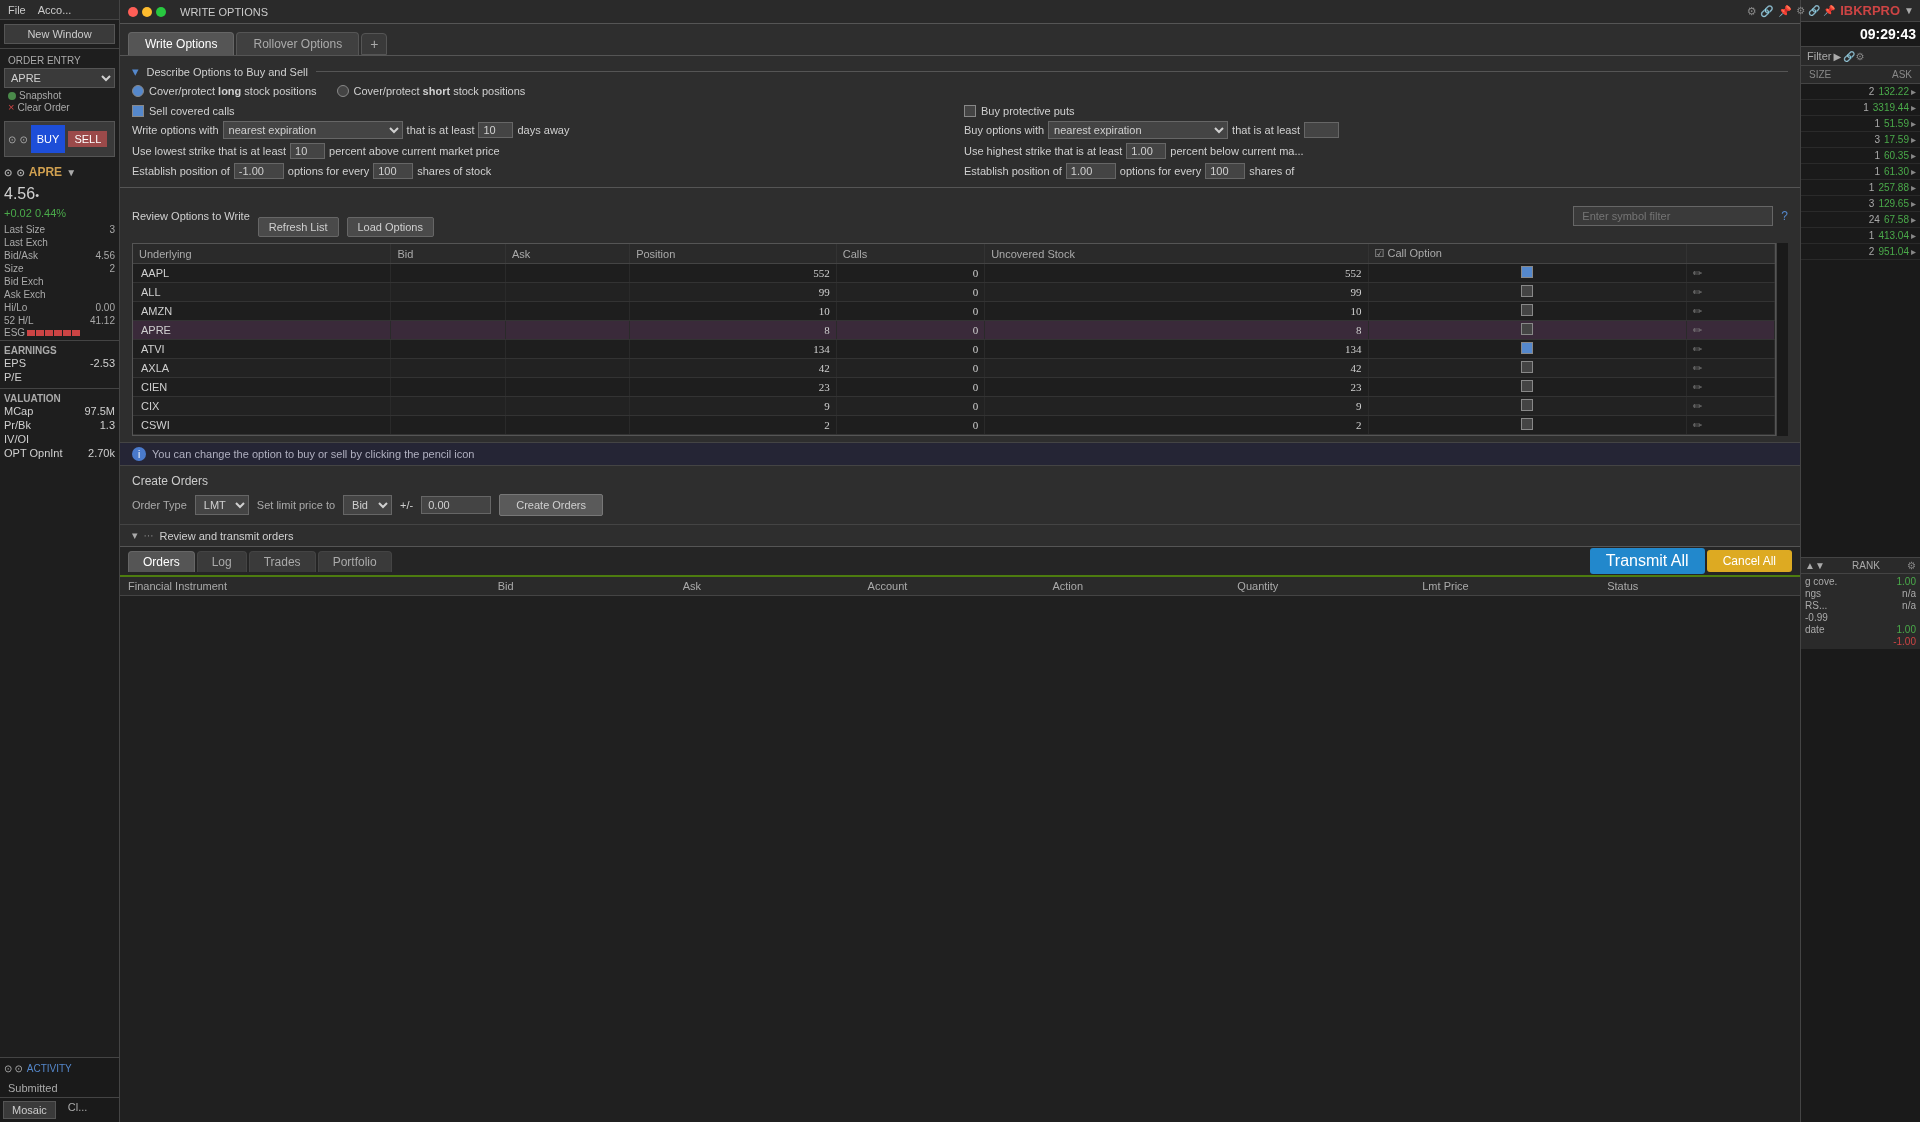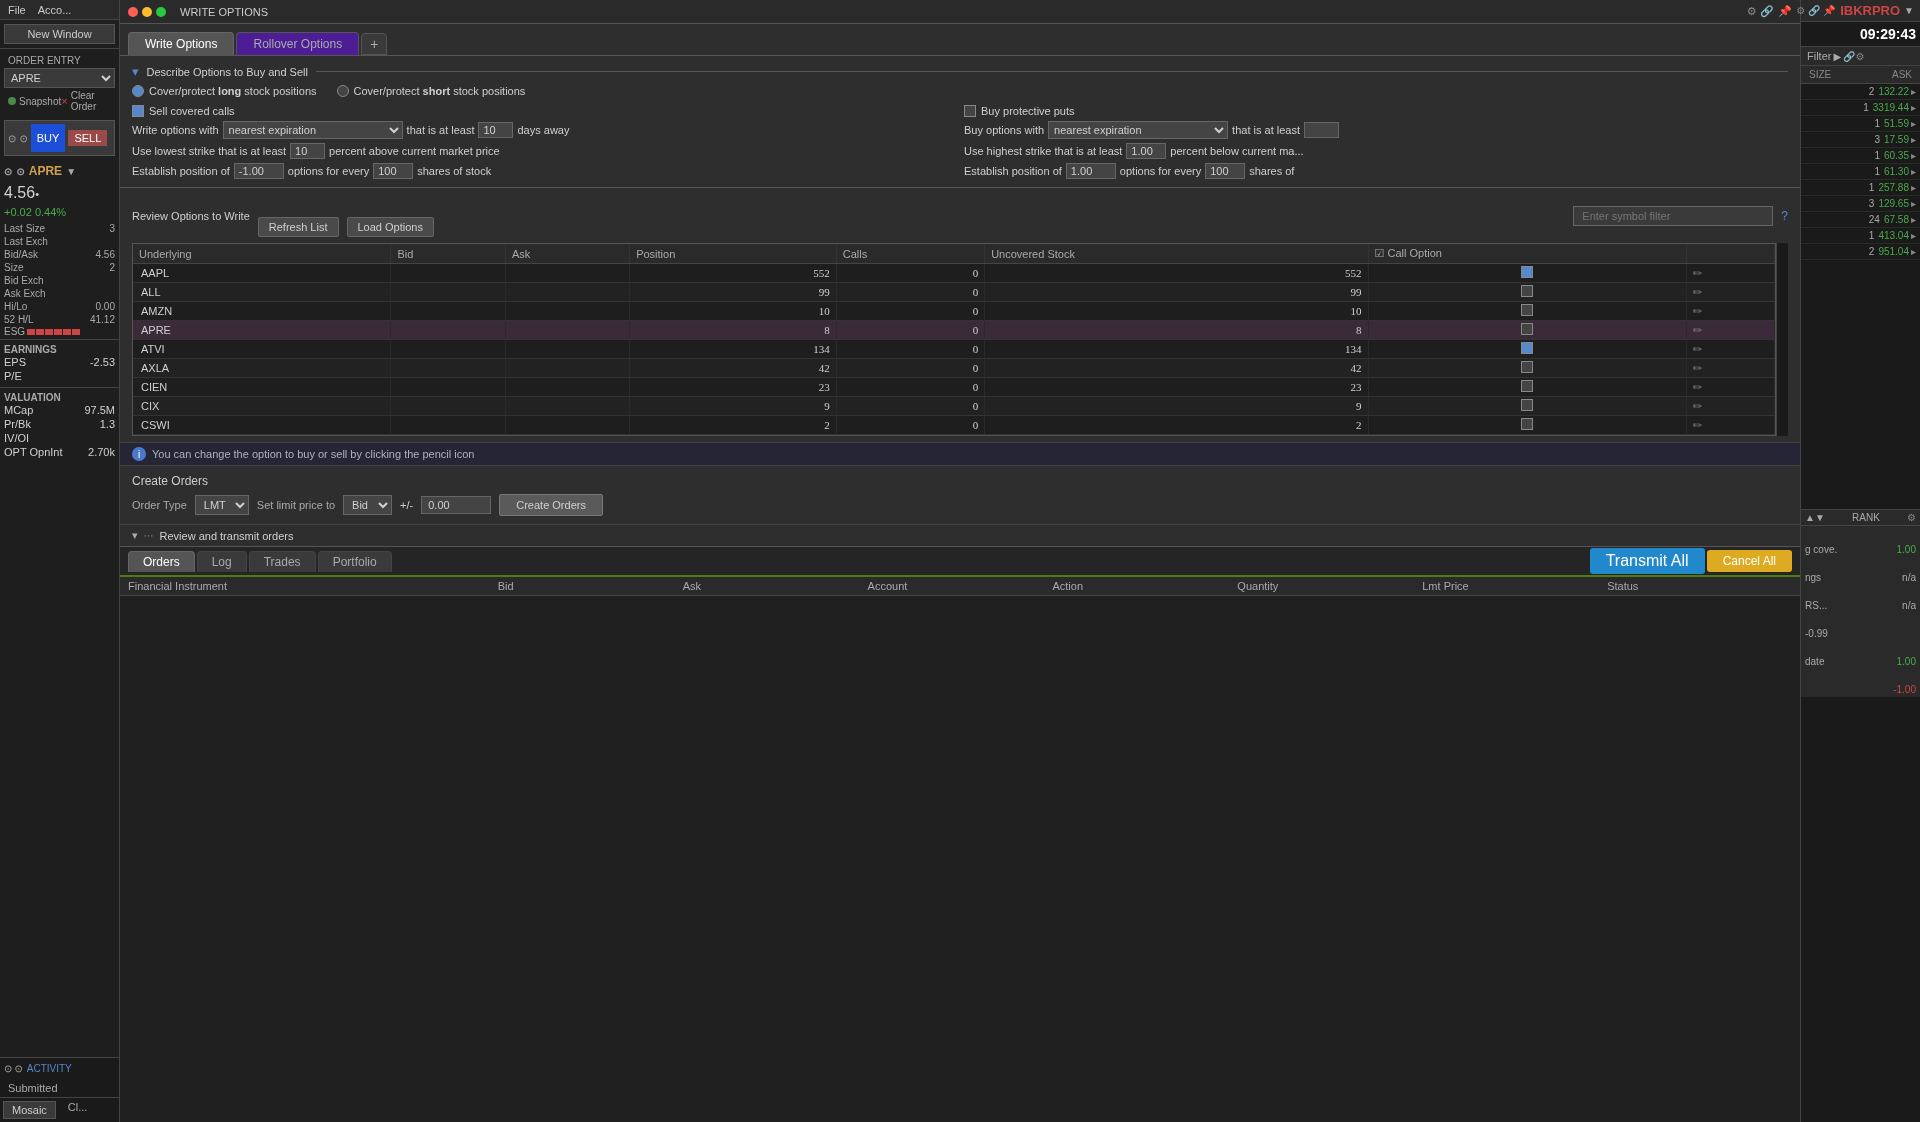--- a/index.html
+++ b/index.html
@@ -4,21 +4,21 @@
   <style>
     * { box-sizing: border-box; margin: 0; padding: 0; }
     body { background: #2b2b2b; font-family: Arial, sans-serif; font-size: 11px; color: #d0d0d0; width: 1920px; height: 1122px; overflow: hidden; display: flex; flex-direction: row; }
 
     
     .sidebar { width: 120px; background: #1e1e1e; display: flex; flex-direction: column; border-right: 1px solid #444; flex-shrink: 0; }
     .sidebar-top { padding: 4px; border-bottom: 1px solid #444; }
     .new-window-btn { background: #3a3a3a; color: #ccc; border: 1px solid #555; padding: 3px 6px; font-size: 11px; cursor: pointer; width: 100%; text-align: center; }
     .order-entry-label { color: #aaa; font-size: 10px; padding: 4px 4px 2px; }
     .symbol-select { background: #3a3a3a; color: #d0d0d0; border: 1px solid #555; width: 100%; padding: 2px; font-size: 11px; }
-    .snapshot-clear { display: flex; padding: 2px 4px; }
+    .snapshot-clear { display: flex; flex-direction: column; padding: 2px 4px; }
     .snapshot-item { display: flex; align-items: center; gap: 3px; font-size: 10px; color: #aaa; cursor: pointer; }
     .snapshot-item .dot { width: 8px; height: 8px; border-radius: 50%; background: #4a8a4a; }
     .snapshot-item .x { color: #cc4444; font-size: 11px; }
     .buy-sell-bar { background: #3a3a3a; border: 1px solid #555; padding: 3px; margin: 4px; display: flex; gap: 3px; align-items: center; }
     .buy-btn { background: #1d4ed8; color: #fff; border: none; padding: 8px 6px; font-size: 11px; cursor: pointer; }
     .sell-btn { background: #9b4a4a; color: #fff; border: none; padding: 2px 6px; font-size: 11px; cursor: pointer; }
     .symbol-header { color: #d0a050; font-size: 12px; font-weight: bold; padding: 4px; display: flex; align-items: center; gap: 4px; }
     .price-display { padding: 2px 4px; }
     .price-main { font-size: 16px; color: #d0d0d0; }
     .price-change { font-size: 11px; color: #4aaa4a; }
@@ -40,21 +40,21 @@
     .tl { width: 10px; height: 10px; border-radius: 50%; }
     .tl-red { background: #ff5f57; }
     .tl-yellow { background: #febc2e; }
     .tl-green { background: #28c840; }
     .window-title { color: #ccc; font-size: 11px; margin-left: 8px; }
 
     
     .tabs-bar { background: #2e2e2e; display: flex; align-items: flex-end; padding: 0 8px; border-bottom: 1px solid #555; height: 32px; }
     .tab { padding: 4px 16px; cursor: pointer; font-size: 12px; border: 1px solid transparent; border-bottom: none; margin-right: 2px; border-radius: 4px 4px 0 0; }
     .tab.active { background: #555; color: #fff; border-color: #666; }
-    .tab.inactive { background: #4c1d95; color: #aaa; border-color: #555; text-align: right; }
+    .tab.inactive { background: #404040; color: #aaa; border-color: #555; text-align: right; }
     .tab-add { background: #3a3a3a; border: 1px solid #555; color: #aaa; padding: 2px 8px; cursor: pointer; border-radius: 4px 4px 0 0; font-size: 14px; }
 
     
     .content-area { flex: 1; background: #2e2e2e; overflow: hidden; display: flex; flex-direction: column; }
 
     
     .options-panel { padding: 8px 12px; border-bottom: 1px solid #555; }
     .radio-row { display: flex; gap: 20px; margin-bottom: 8px; }
     .radio-item { display: flex; align-items: center; gap: 5px; cursor: pointer; }
     .options-grid { display: grid; grid-template-columns: 1fr 1fr; gap: 8px; }
@@ -118,21 +118,21 @@
     .right-time { color: #fff; font-size: 14px; font-weight: bold; padding: 4px; border-bottom: 1px solid #444; text-align: right; background: #1a1a1a; }
     .filter-bar { display: flex; align-items: center; padding: 3px 6px; background: #2a2a2a; border-bottom: 1px solid #444; }
     .filter-label { color: #aaa; font-size: 11px; }
     .right-table { flex: 1; overflow: hidden; }
     .right-row { display: flex; justify-content: flex-end; padding: 2px 4px; border-bottom: 1px solid #2a2a2a; font-size: 10px; }
     .right-row.green { color: #4aaa4a; }
     .right-col-size { color: #aaa; margin-right: 4px; }
     .right-col-price { }
     .size-label { color: #888; font-size: 10px; text-align: right; padding: 1px 4px; }
     .right-rank { background: #2a2a2a; padding: 2px 4px; display: flex; flex-direction: column; gap: 1px; }
-    .rank-row { display: flex; justify-content: space-between; font-size: 10px; color: #aaa; margin-top: 16px; }
+    .rank-row { display: flex; justify-content: space-between; font-size: 10px; color: #aaa; }
     .bottom-bar { background: #1a1a1a; padding: 3px; display: flex; gap: 12px; border-top: 1px solid #444; }
     .mosaic-tab { background: #3a3a3a; border: 1px solid #555; color: #ccc; padding: 2px 8px; font-size: 11px; cursor: pointer; }
     .activity-label { color: #5588cc; font-size: 10px; padding: 2px 4px; }
     .submitted-label { color: #aaa; font-size: 11px; padding: 4px; }
 
     .checkbox-custom { width: 12px; height: 12px; border: 1px solid #888; background: #444; display: inline-block; cursor: pointer; }
     .checkbox-custom.checked { background: #5588cc; }
     .radio-custom { width: 12px; height: 12px; border-radius: 50%; border: 1px solid #888; background: #444; display: inline-block; cursor: pointer; }
     .radio-custom.checked { background: #5588cc; }
 

